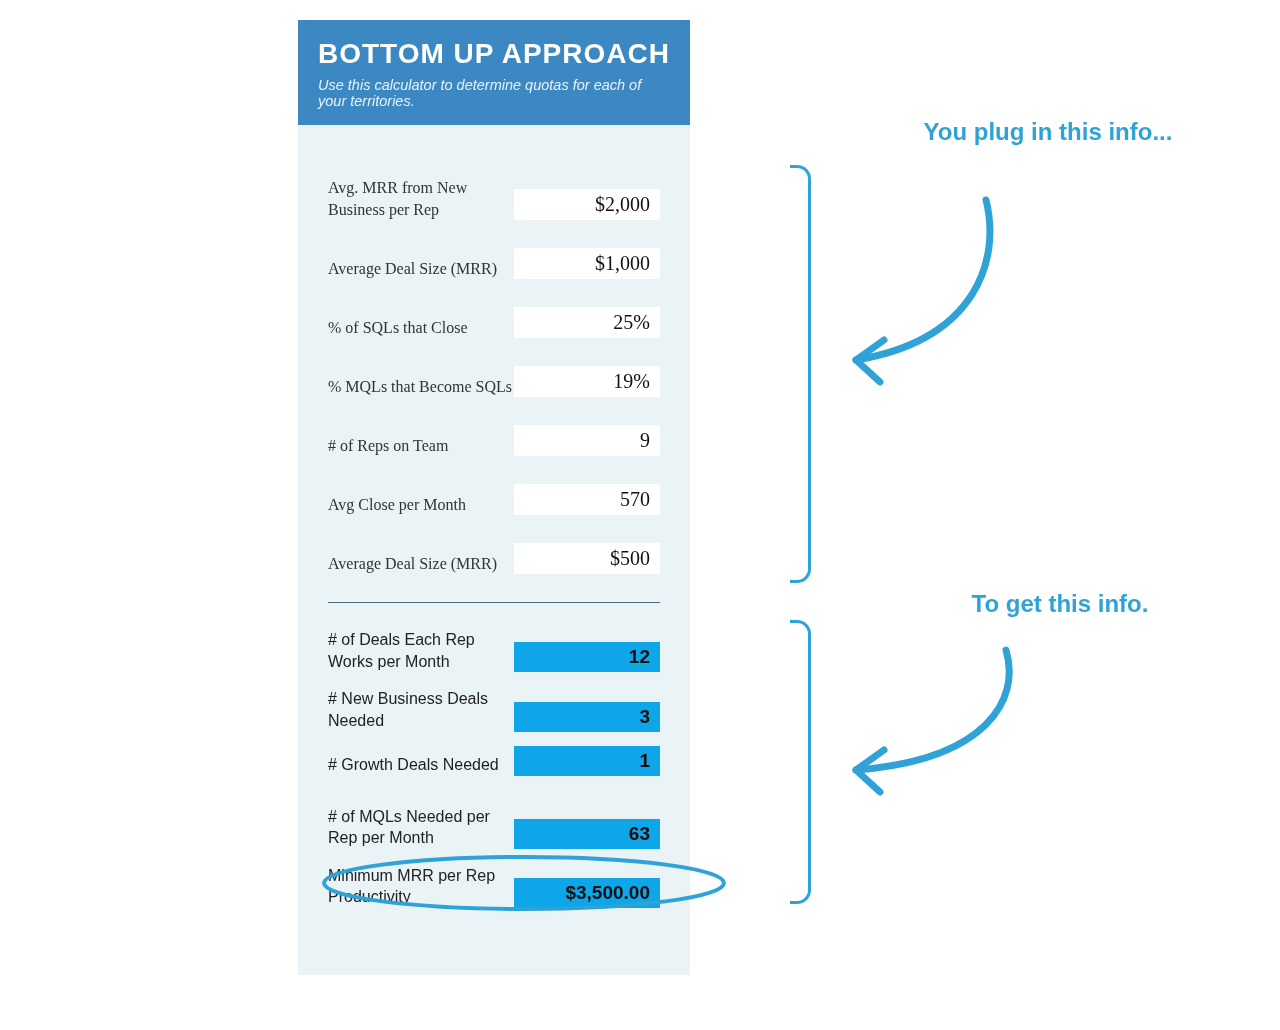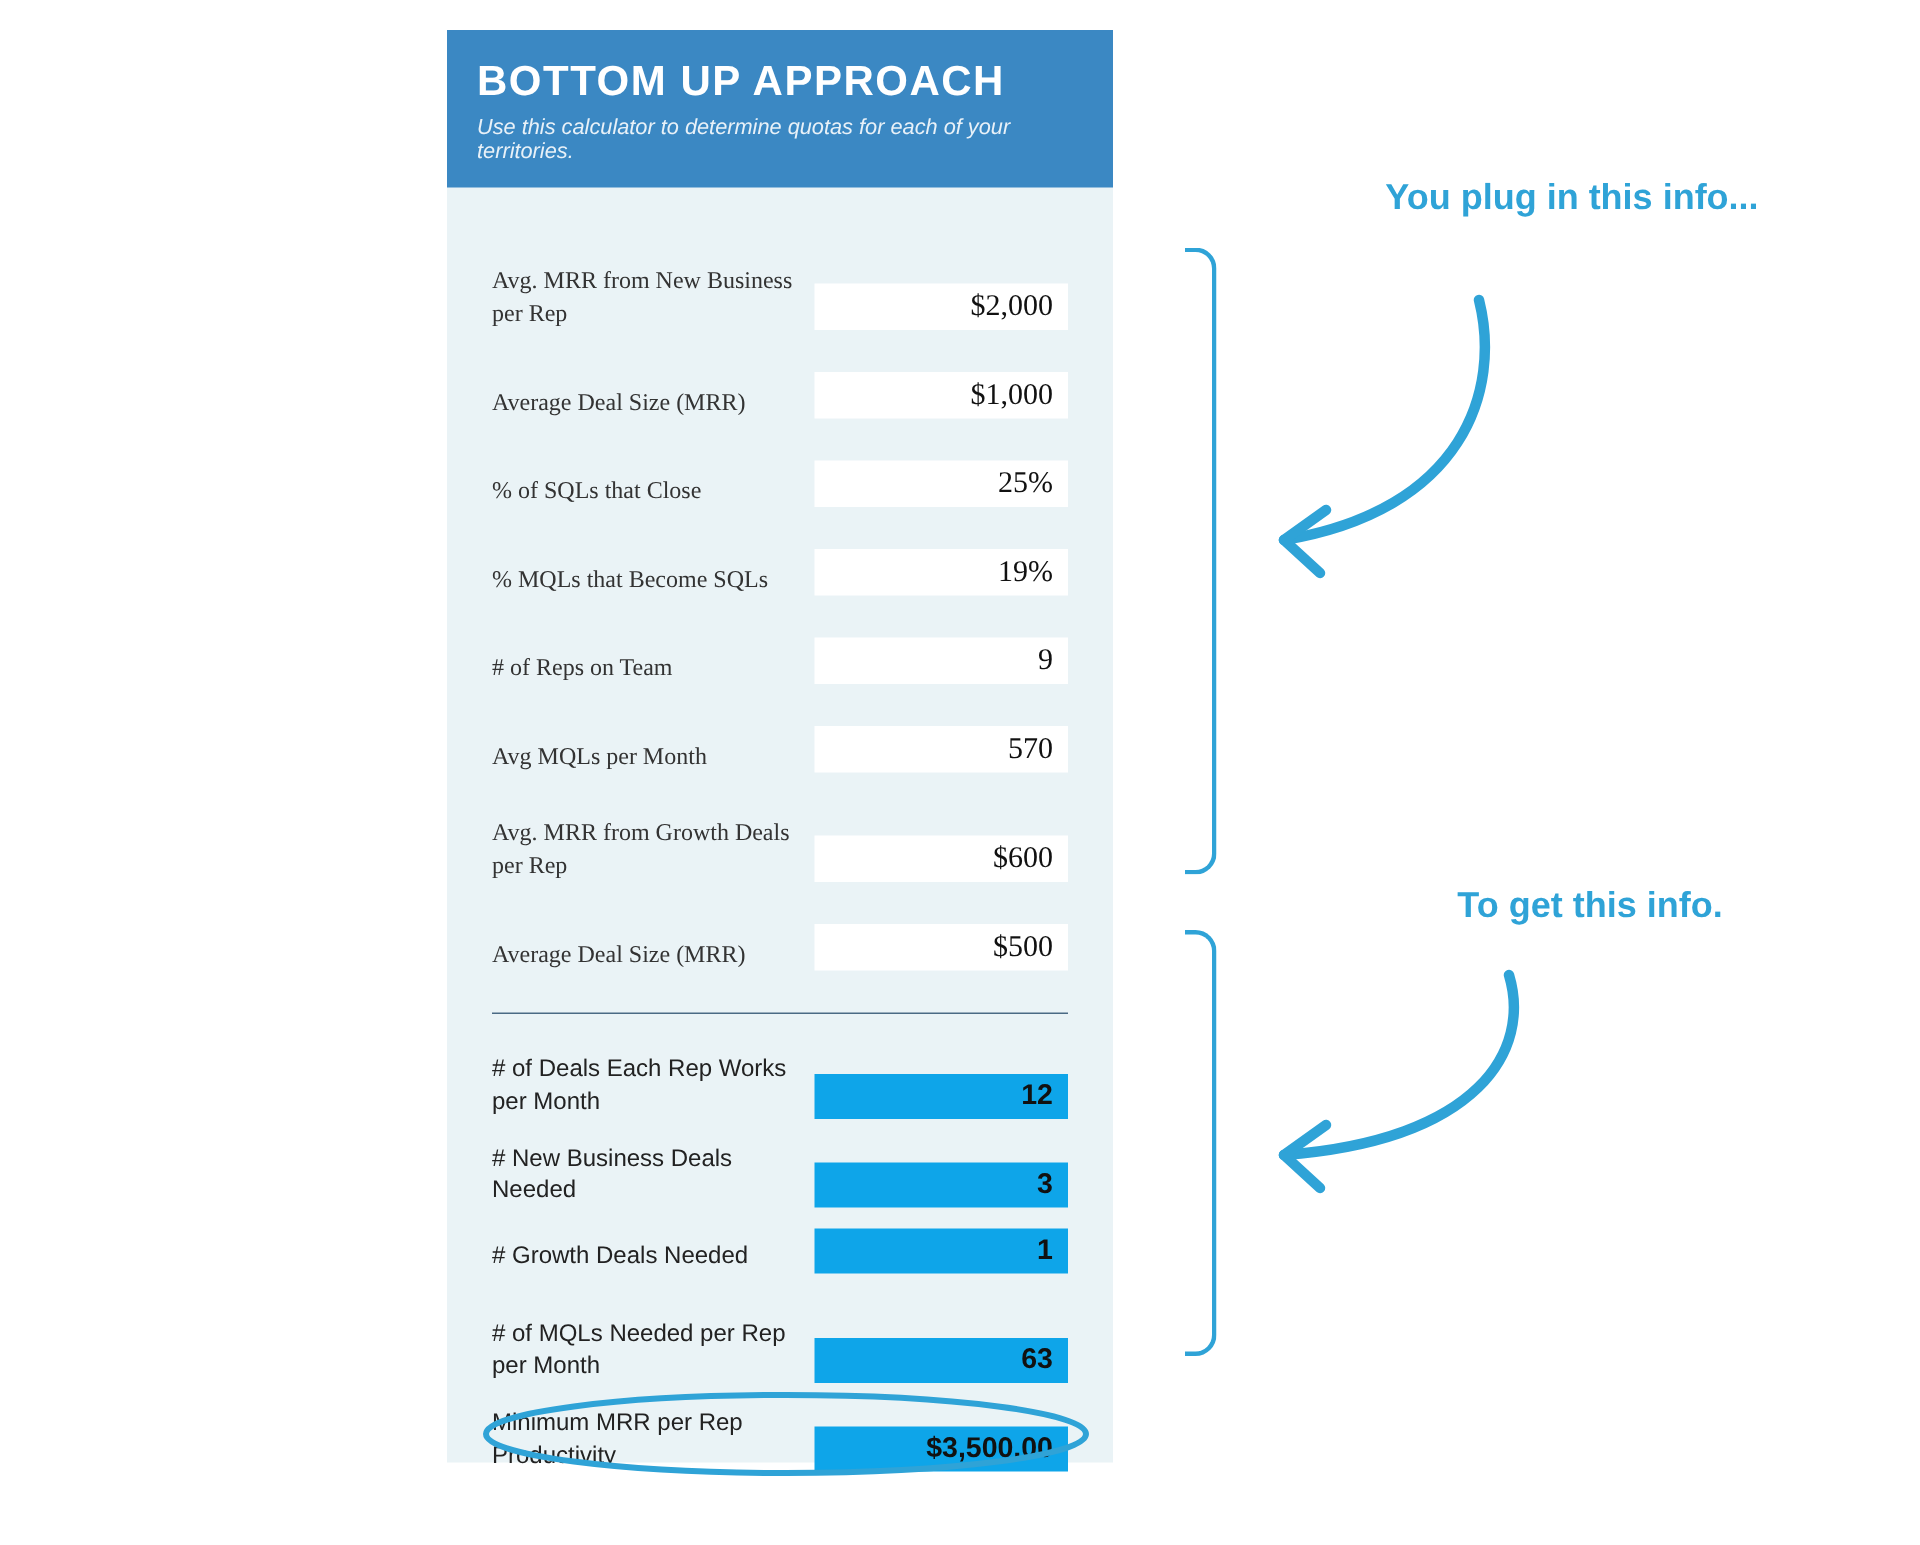--- a/index.html
+++ b/index.html
@@ -8,21 +8,21 @@
     width: 1280px;
     height: 1030px;
     background: #ffffff;
     font-family: Arial, Helvetica, sans-serif;
     position: relative;
   }
   .calculator-panel {
     position: absolute;
     left: 298px;
     top: 20px;
-    width: 444px;
+    width: 392px;
     height: 955px;
     background: #eaf3f6;
     box-sizing: border-box;
   }
   .panel-header {
     background: #3b88c3;
     padding: 18px 20px 10px 20px;
     color: #ffffff;
   }
   .panel-header .title {
@@ -170,26 +170,22 @@
     </div>
     <div class="row">
       <div class="label">% MQLs that Become SQLs</div>
       <div class="value-cell">19%</div>
     </div>
     <div class="row">
       <div class="label"># of Reps on Team</div>
       <div class="value-cell">9</div>
     </div>
     <div class="row">
-      <div class="label">Avg MQLs per Month</div>
+      <div class="label">Avg Close per Month</div>
       <div class="value-cell">570</div>
-    </div>
-    <div class="row">
-      <div class="label">Avg. MRR from Growth Deals per Rep</div>
-      <div class="value-cell">$600</div>
     </div>
     <div class="row">
       <div class="label">Average Deal Size (MRR)</div>
       <div class="value-cell">$500</div>
     </div>
 
     <hr class="divider">
 
     <div class="row tight">
       <div class="out-label"># of Deals Each Rep Works per Month</div>

